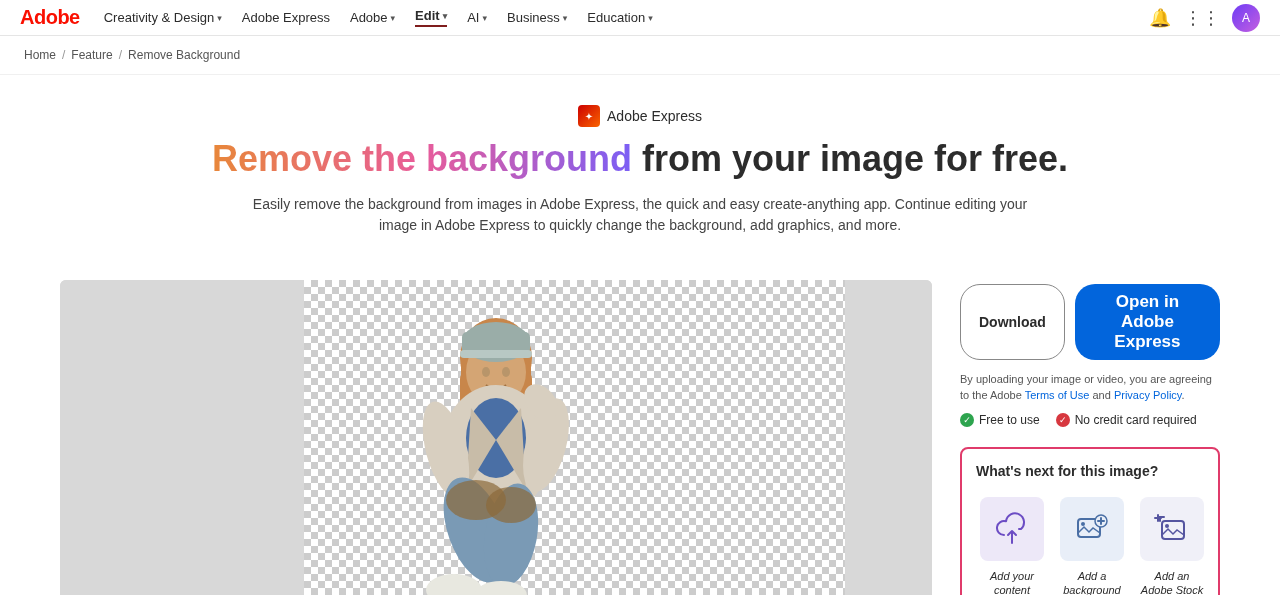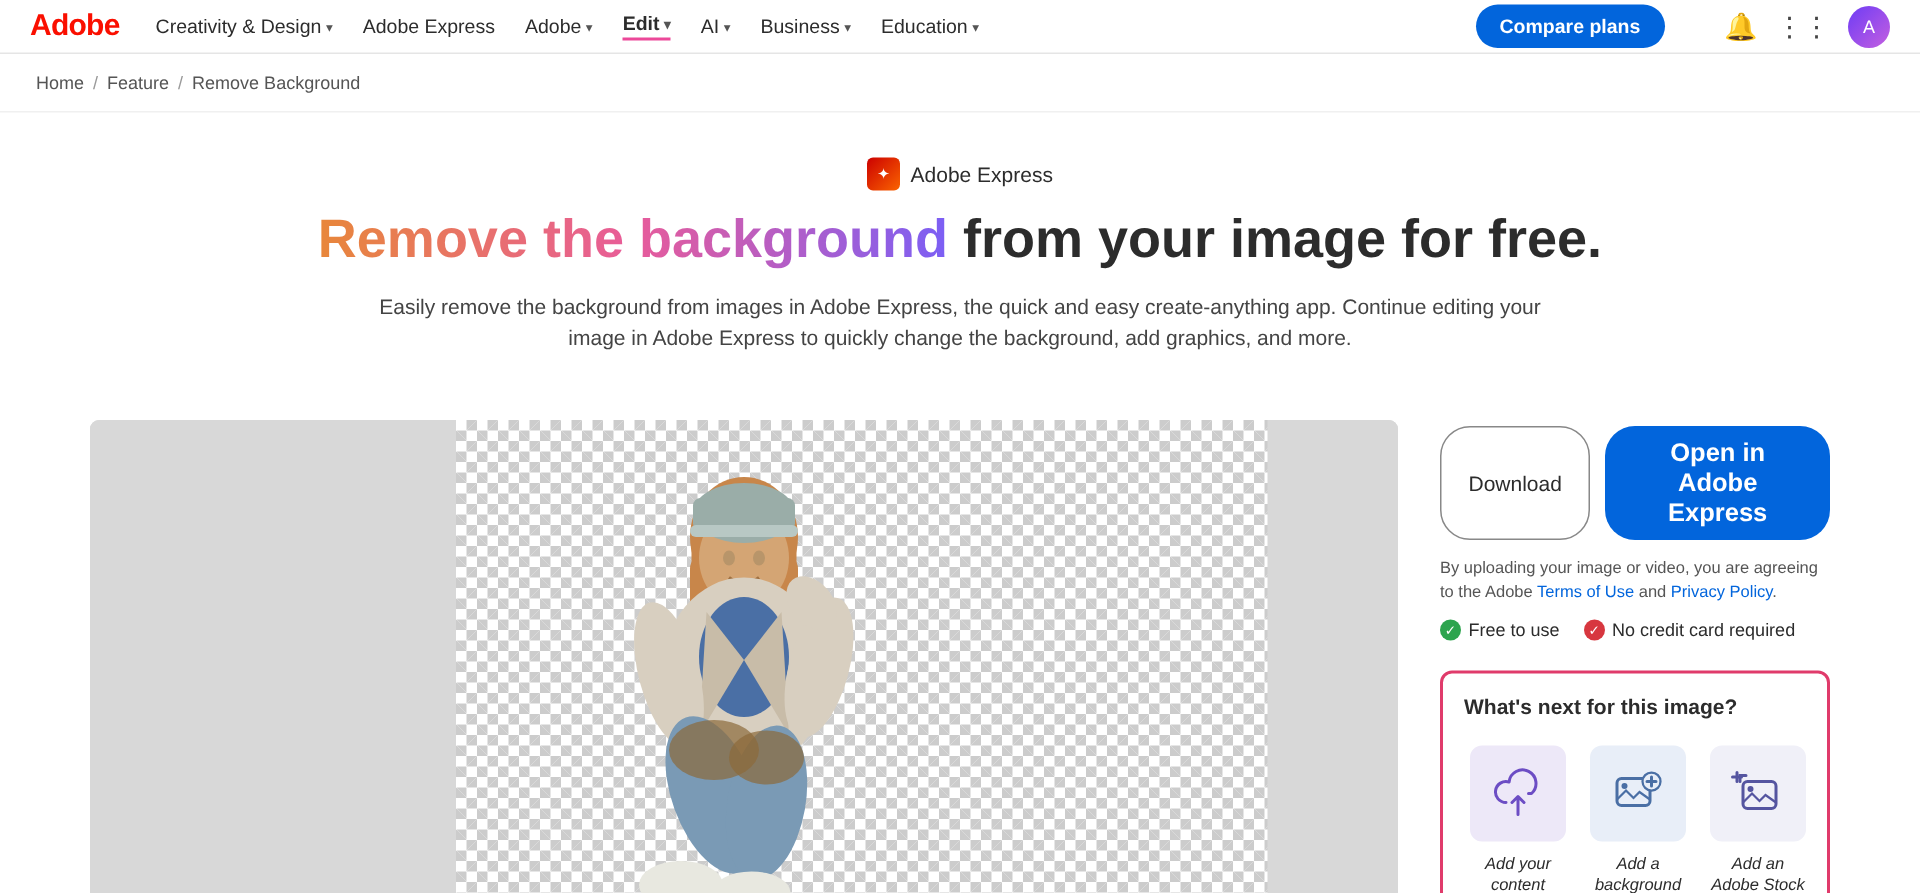--- a/index.html
+++ b/index.html
@@ -3,21 +3,21 @@
   <meta charset="utf-8">
   <style>
     * { margin: 0; padding: 0; box-sizing: border-box; }
     body { font-family: 'Adobe Clean', Arial, sans-serif; font-size: 14px; color: #2c2c2c; background: #fff; width: 1280px; }
 
     
     .nav { display: flex; align-items: center; height: 36px; border-bottom: 1px solid #e5e5e5; padding: 0 20px; gap: 24px; }
     .nav-logo { color: #fa0f00; font-weight: 800; font-size: 20px; letter-spacing: -0.5px; }
     .nav-links { display: flex; gap: 20px; align-items: center; flex: 1; }
     .nav-link { font-size: 13px; color: #2c2c2c; text-decoration: none; display: flex; align-items: center; gap: 3px; cursor: pointer; }
-    .nav-link.active { font-weight: 600; border-bottom: 2px solid #ec4899; padding-bottom: 2px; }
+    .nav-link.active { font-weight: 600; border-bottom: 2px solid #7f1d1d; padding-bottom: 2px; }
     .nav-link .chevron { font-size: 9px; color: #555; }
     .nav-cta { background: #0265dc; color: #fff; border: none; border-radius: 16px; padding: 7px 16px; font-size: 13px; font-weight: 600; cursor: pointer; margin-left: auto; }
     .nav-icons { display: flex; align-items: center; gap: 12px; margin-left: 16px; }
     .nav-icon { font-size: 18px; color: #444; cursor: pointer; }
     .nav-avatar { width: 28px; height: 28px; border-radius: 50%; background: linear-gradient(135deg, #6e3cf5, #c45fe0); display: flex; align-items: center; justify-content: center; color: #fff; font-size: 12px; cursor: pointer; }
 
     
     .breadcrumb { padding: 12px 24px; font-size: 12px; color: #555; display: flex; gap: 6px; align-items: center; border-bottom: 1px solid #f0f0f0; }
     .breadcrumb a { color: #555; text-decoration: none; }
     .breadcrumb-sep { color: #999; }
@@ -38,21 +38,21 @@
     
     .image-panel { flex: 1; background: #d8d8d8; border-radius: 6px; min-height: 360px; display: flex; align-items: center; justify-content: center; overflow: hidden; position: relative; }
     .image-container { position: relative; z-index: 1; display: flex; align-items: center; justify-content: center; width: 100%; height: 100%; min-height: 360px; }
     .left-gray { position: absolute; left: 0; top: 0; bottom: 0; width: 30%; background: #d8d8d8; z-index: 0; }
     .right-gray { position: absolute; right: 0; top: 0; bottom: 0; width: 10%; background: #d8d8d8; z-index: 0; }
     .checker-area { position: absolute; left: 28%; right: 8%; top: 0; bottom: 0; background-image: linear-gradient(45deg, #ccc 25%, transparent 25%), linear-gradient(-45deg, #ccc 25%, transparent 25%), linear-gradient(45deg, transparent 75%, #ccc 75%), linear-gradient(-45deg, transparent 75%, #ccc 75%); background-size: 14px 14px; background-position: 0 0, 0 7px, 7px -7px, -7px 0px; background-color: #fff; z-index: 0; }
 
     
     .right-panel { width: 260px; flex-shrink: 0; padding-top: 4px; }
     .action-buttons { display: flex; gap: 10px; margin-bottom: 12px; }
-    .btn-download { background: #fff; border: 1.5px solid #888; border-radius: 20px; padding: 8px 18px; font-size: 14px; font-weight: 400; color: #2c2c2c; cursor: pointer; }
+    .btn-download { background: #fff; border: 1.5px solid #888; border-radius: 20px; padding: 8px 18px; font-size: 14px; font-weight: 700; color: #2c2c2c; cursor: pointer; }
     .btn-express { background: #0265dc; border: none; border-radius: 20px; padding: 8px 16px; font-size: 17px; font-weight: 600; color: #fff; cursor: pointer; }
     .terms-text { font-size: 11px; color: #555; margin-bottom: 10px; line-height: 1.4; }
     .terms-text a { color: #0265dc; text-decoration: none; }
     .features { display: flex; gap: 16px; margin-bottom: 20px; }
     .feature-item { display: flex; align-items: center; gap: 5px; font-size: 12px; color: #2c2c2c; }
     .feature-dot { width: 14px; height: 14px; border-radius: 50%; display: flex; align-items: center; justify-content: center; font-size: 9px; color: #fff; }
     .feature-dot.green { background: #2da44e; }
     .feature-dot.red { background: #d7373f; }
 
     
@@ -97,21 +97,20 @@
       </a>
       <a class="nav-link">
         <span>Business</span>
         <span class="chevron">▾</span>
       </a>
       <a class="nav-link">
         <span>Education</span>
         <span class="chevron">▾</span>
       </a>
     </div>
-    <button class="nav-cta">Compare plans</button>
     <div class="nav-icons">
       <span class="nav-icon">🔔</span>
       <span class="nav-icon">⋮⋮</span>
       <div class="nav-avatar">A</div>
     </div>
   </div>
 </nav>
 
 <div class="breadcrumb">
   <a>Home</a>

